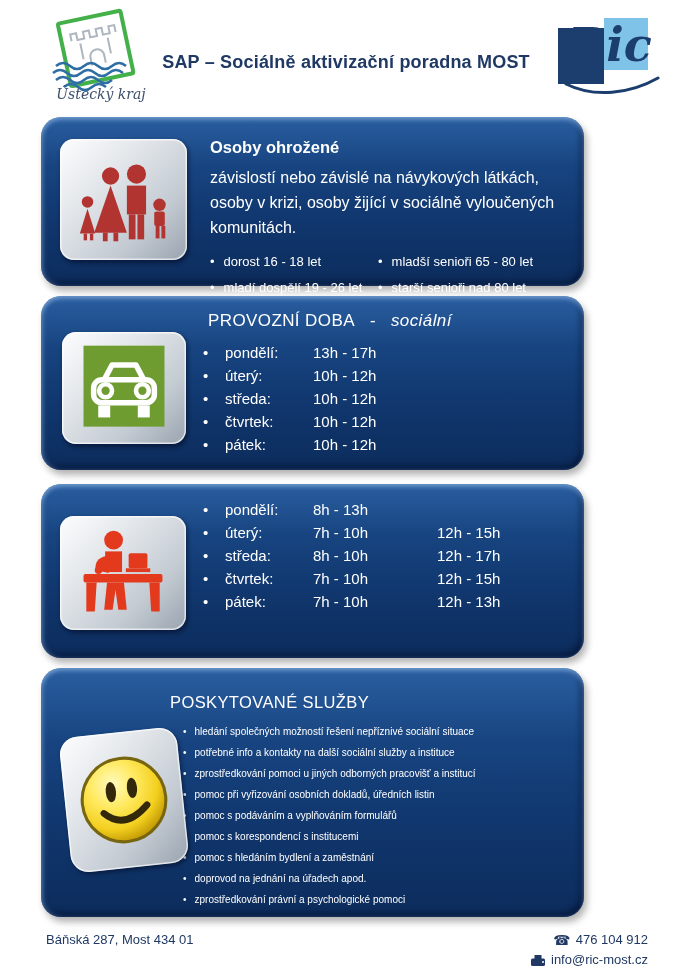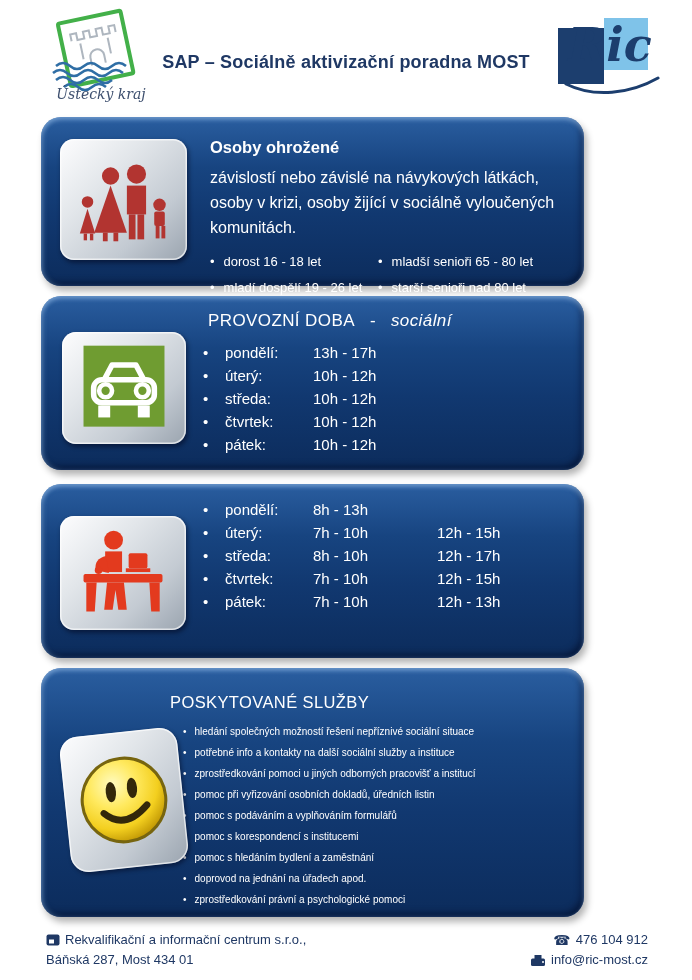--- a/index.html
+++ b/index.html
@@ -270,27 +270,20 @@
       <li>pomoc s korespondencí s institucemi</li>
       <li>pomoc s hledáním bydlení a zaměstnání</li>
       <li>doprovod na jednání na úřadech apod.</li>
       <li>zprostředkování právní a psychologické pomoci</li>
     </ul>
   </div>
 </section>
 
 <div class="footer">
   <div class="left">
-    <div class="row">
-      <svg width="14" height="12" viewBox="0 0 14 12">
-        <rect x="0.5" y="0.5" width="13" height="11" rx="2" fill="#1f3864"></rect>
-        <rect x="3" y="5.5" width="5" height="4" fill="#ffffff"></rect>
-      </svg>
-      <span>Rekvalifikační a informační centrum s.r.o.,</span>
-    </div>
     <div>Báňská 287, Most 434 01</div>
   </div>
   <div class="right">
     <div class="row">
       <span class="tel-glyph">☎</span>
       <span>476 104 912</span>
     </div>
     <div class="row">
       <svg width="16" height="13" viewBox="0 0 16 13">
         <rect x="4" y="0.5" width="8" height="5" fill="#1f3864" stroke="#ffffff" stroke-width="1"></rect>

